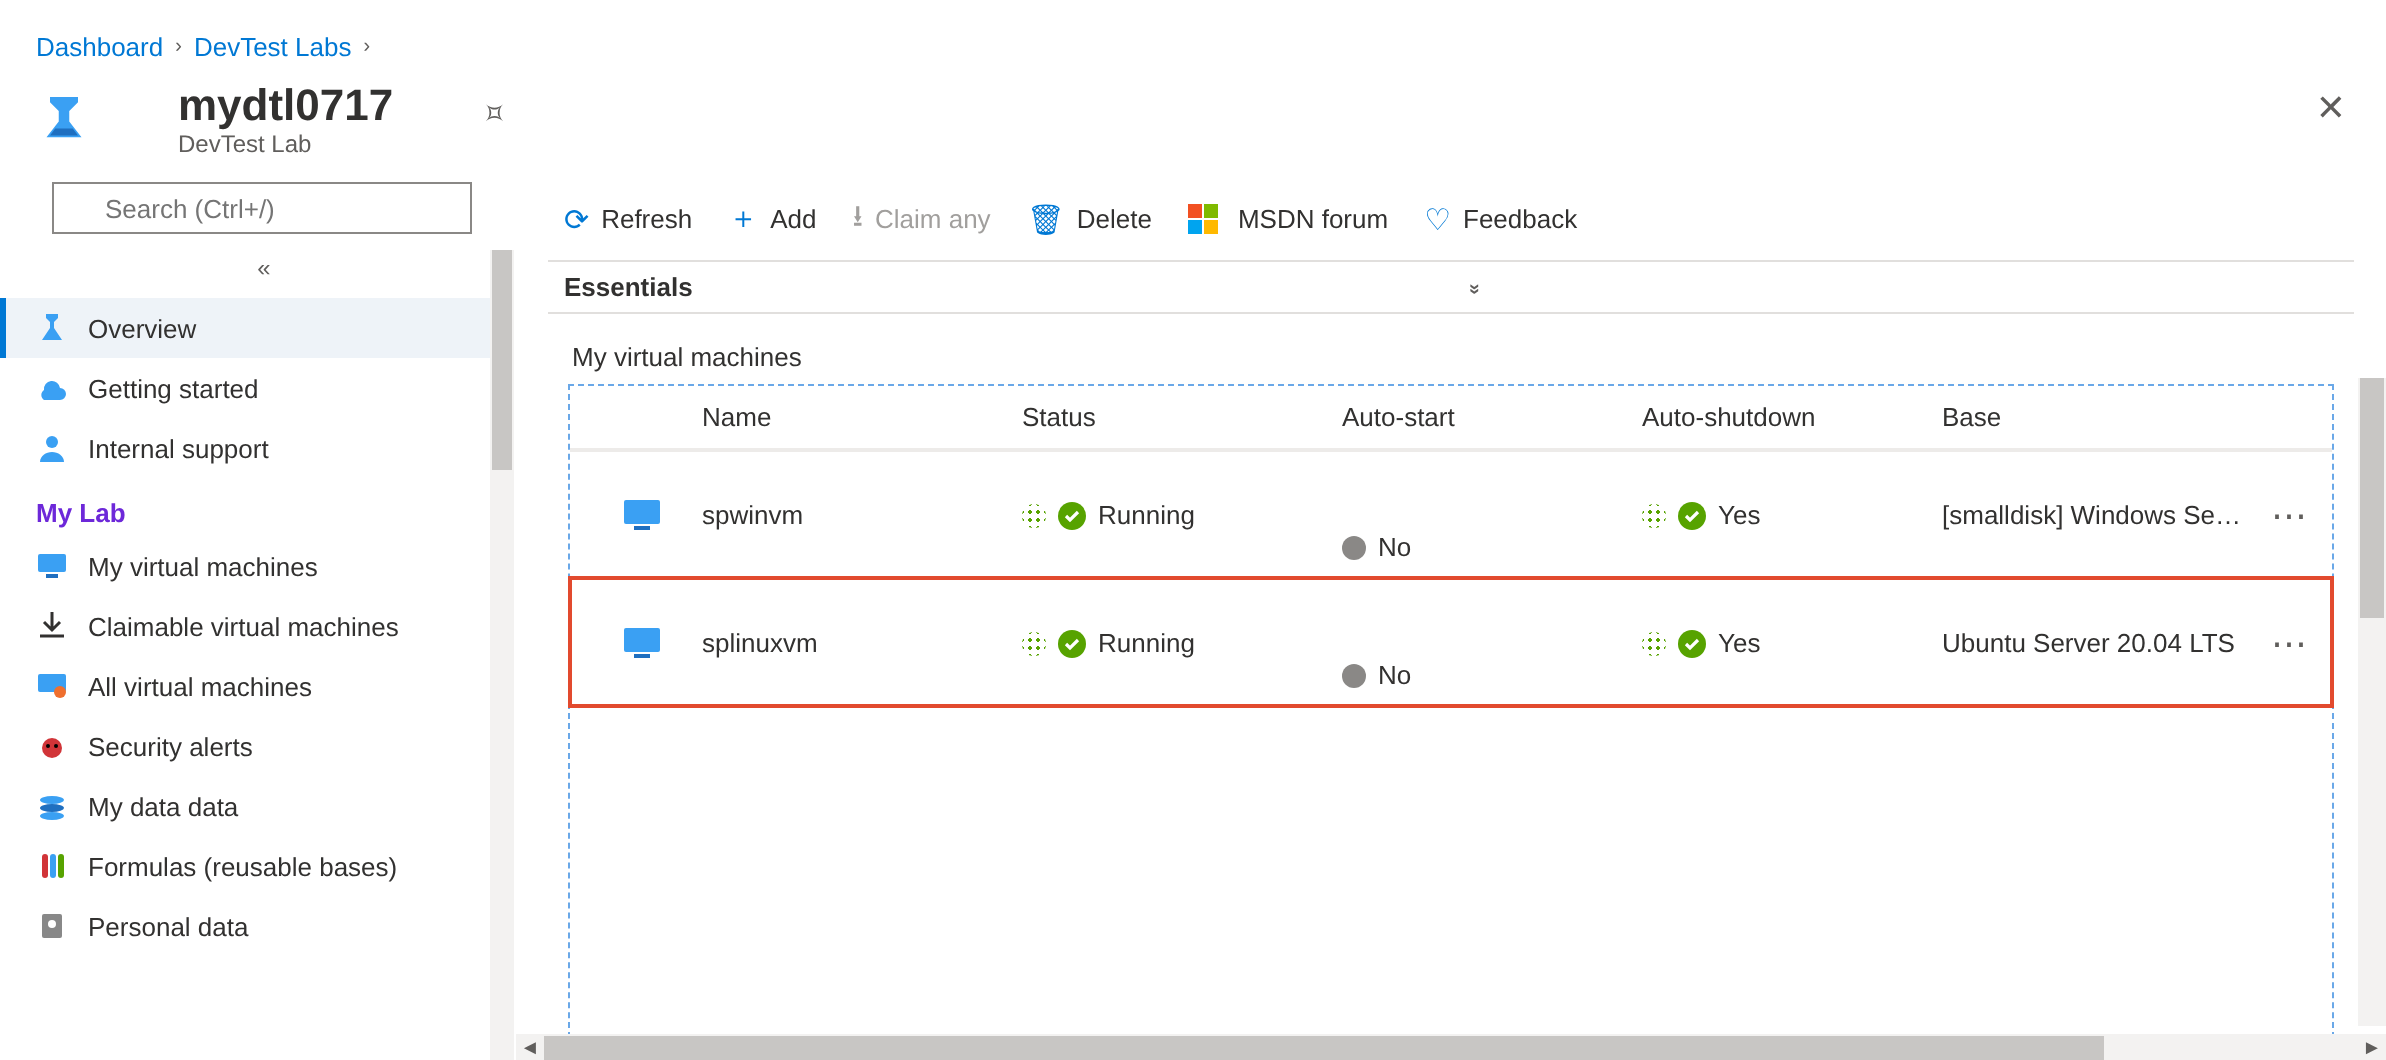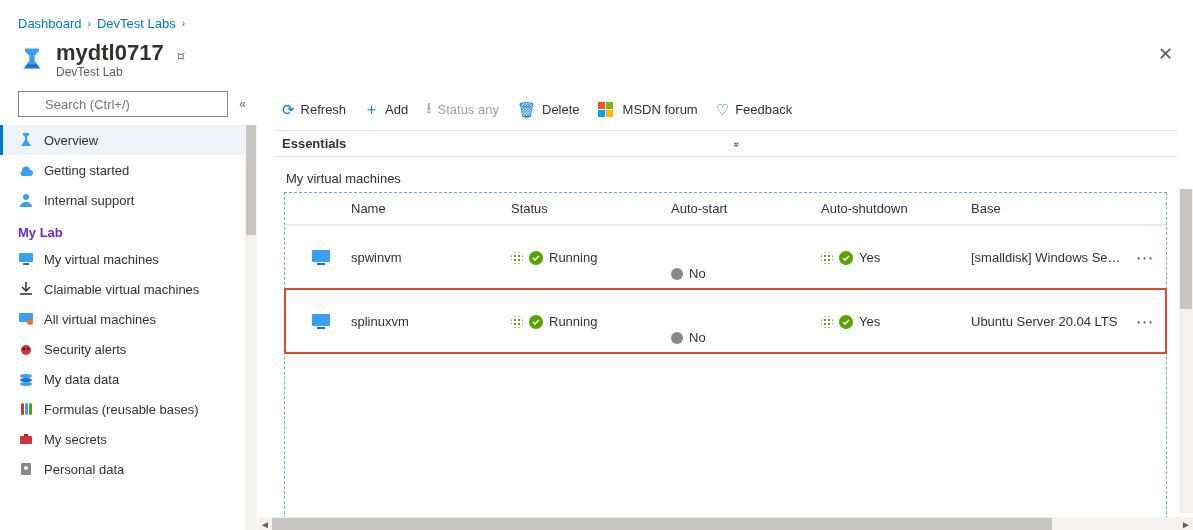--- a/index.html
+++ b/index.html
@@ -24,20 +24,21 @@
     align-items: center;
   }
   .breadcrumb .sep { color: #605e5c; font-size: 10px; }
 
   
   .header {
     display: flex;
     align-items: flex-start;
     padding: 6px 18px 12px 18px;
     position: relative;
+    gap: 33px;
   }
   .lab-icon {
     width: 28px; height: 28px;
     margin-right: 10px;
     margin-top: 4px;
   }
   .title-block h1 {
     font-size: 22px;
     font-weight: 600;
     line-height: 1.1;
@@ -76,20 +77,21 @@
     border-right: 1px solid #fff;
     position: relative;
     overflow: hidden;
   }
   .search-row {
     display: flex;
     align-items: center;
     gap: 10px;
     padding: 0 14px 0 18px;
     margin-bottom: 8px;
+    flex-direction: column;
   }
   .search-input {
     flex: 1;
     border: 1px solid #8a8886;
     height: 26px;
     padding: 0 6px 0 26px;
     font-size: 13px;
     background: #fff;
     position: relative;
   }
@@ -355,29 +357,20 @@
               <rect x="3" y="2" width="3" height="12" rx="1.5" fill="#d13438"></rect>
               <rect x="7" y="2" width="3" height="12" rx="1.5" fill="#3aa0f3"></rect>
               <rect x="11" y="2" width="3" height="12" rx="1.5" fill="#57a300"></rect>
             </svg>
           </span>
           <span>Formulas (reusable bases)</span>
         </div>
         <div class="side-item">
           <span class="sicon">
             <svg width="16" height="16" viewBox="0 0 16 16">
-              <rect x="2" y="5" width="12" height="8" rx="1" fill="#d13438"></rect>
-              <rect x="6" y="3" width="4" height="2" fill="#a4262c"></rect>
-            </svg>
-          </span>
-          <span>My secrets</span>
-        </div>
-        <div class="side-item">
-          <span class="sicon">
-            <svg width="16" height="16" viewBox="0 0 16 16">
               <rect x="3" y="2" width="10" height="12" rx="1" fill="#888"></rect>
               <circle cx="8" cy="7" r="2" fill="#fff"></circle>
             </svg>
           </span>
           <span>Personal data</span>
         </div>
       </div>
 
     <div class="sidebar-scroll-track">
       <div class="sidebar-scroll-thumb"></div>
@@ -389,21 +382,21 @@
       <div class="tbtn">
         <span class="ticon">⟳</span>
         <span>Refresh</span>
       </div>
       <div class="tbtn">
         <span class="ticon">＋</span>
         <span>Add</span>
       </div>
       <div class="tbtn disabled">
         <span class="ticon">⭳</span>
-        <span>Status any</span>
+        <span>Claim any</span>
       </div>
       <div class="tbtn">
         <span class="ticon">🗑</span>
         <span>Delete</span>
       </div>
       <div class="tbtn">
         <span class="ms-logo">
             <span></span>
             <span></span>
             <span></span>

